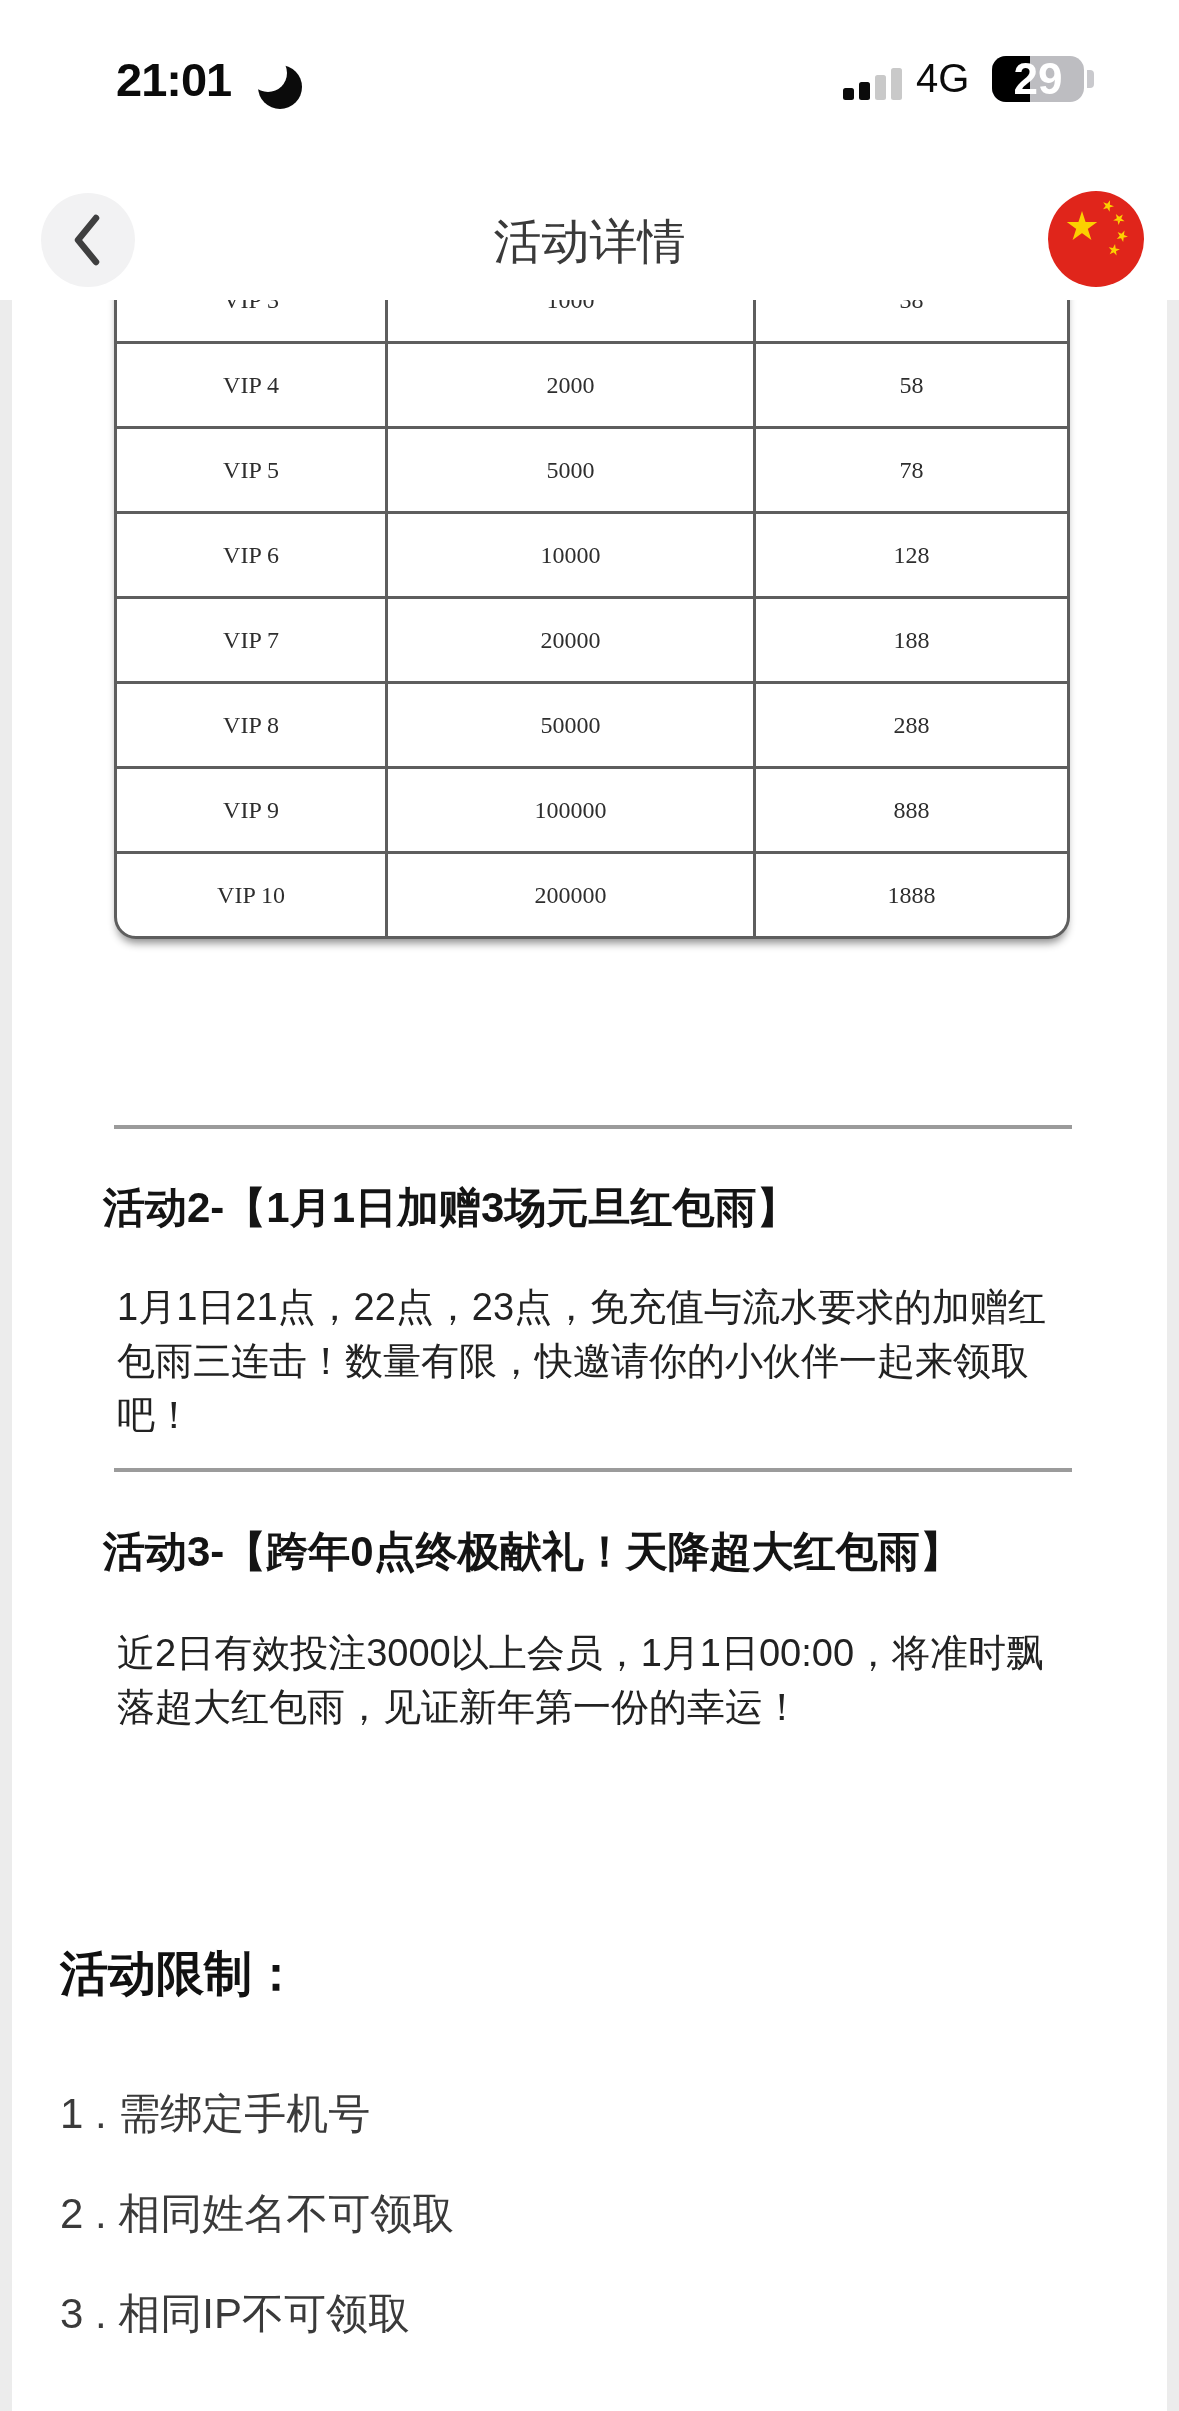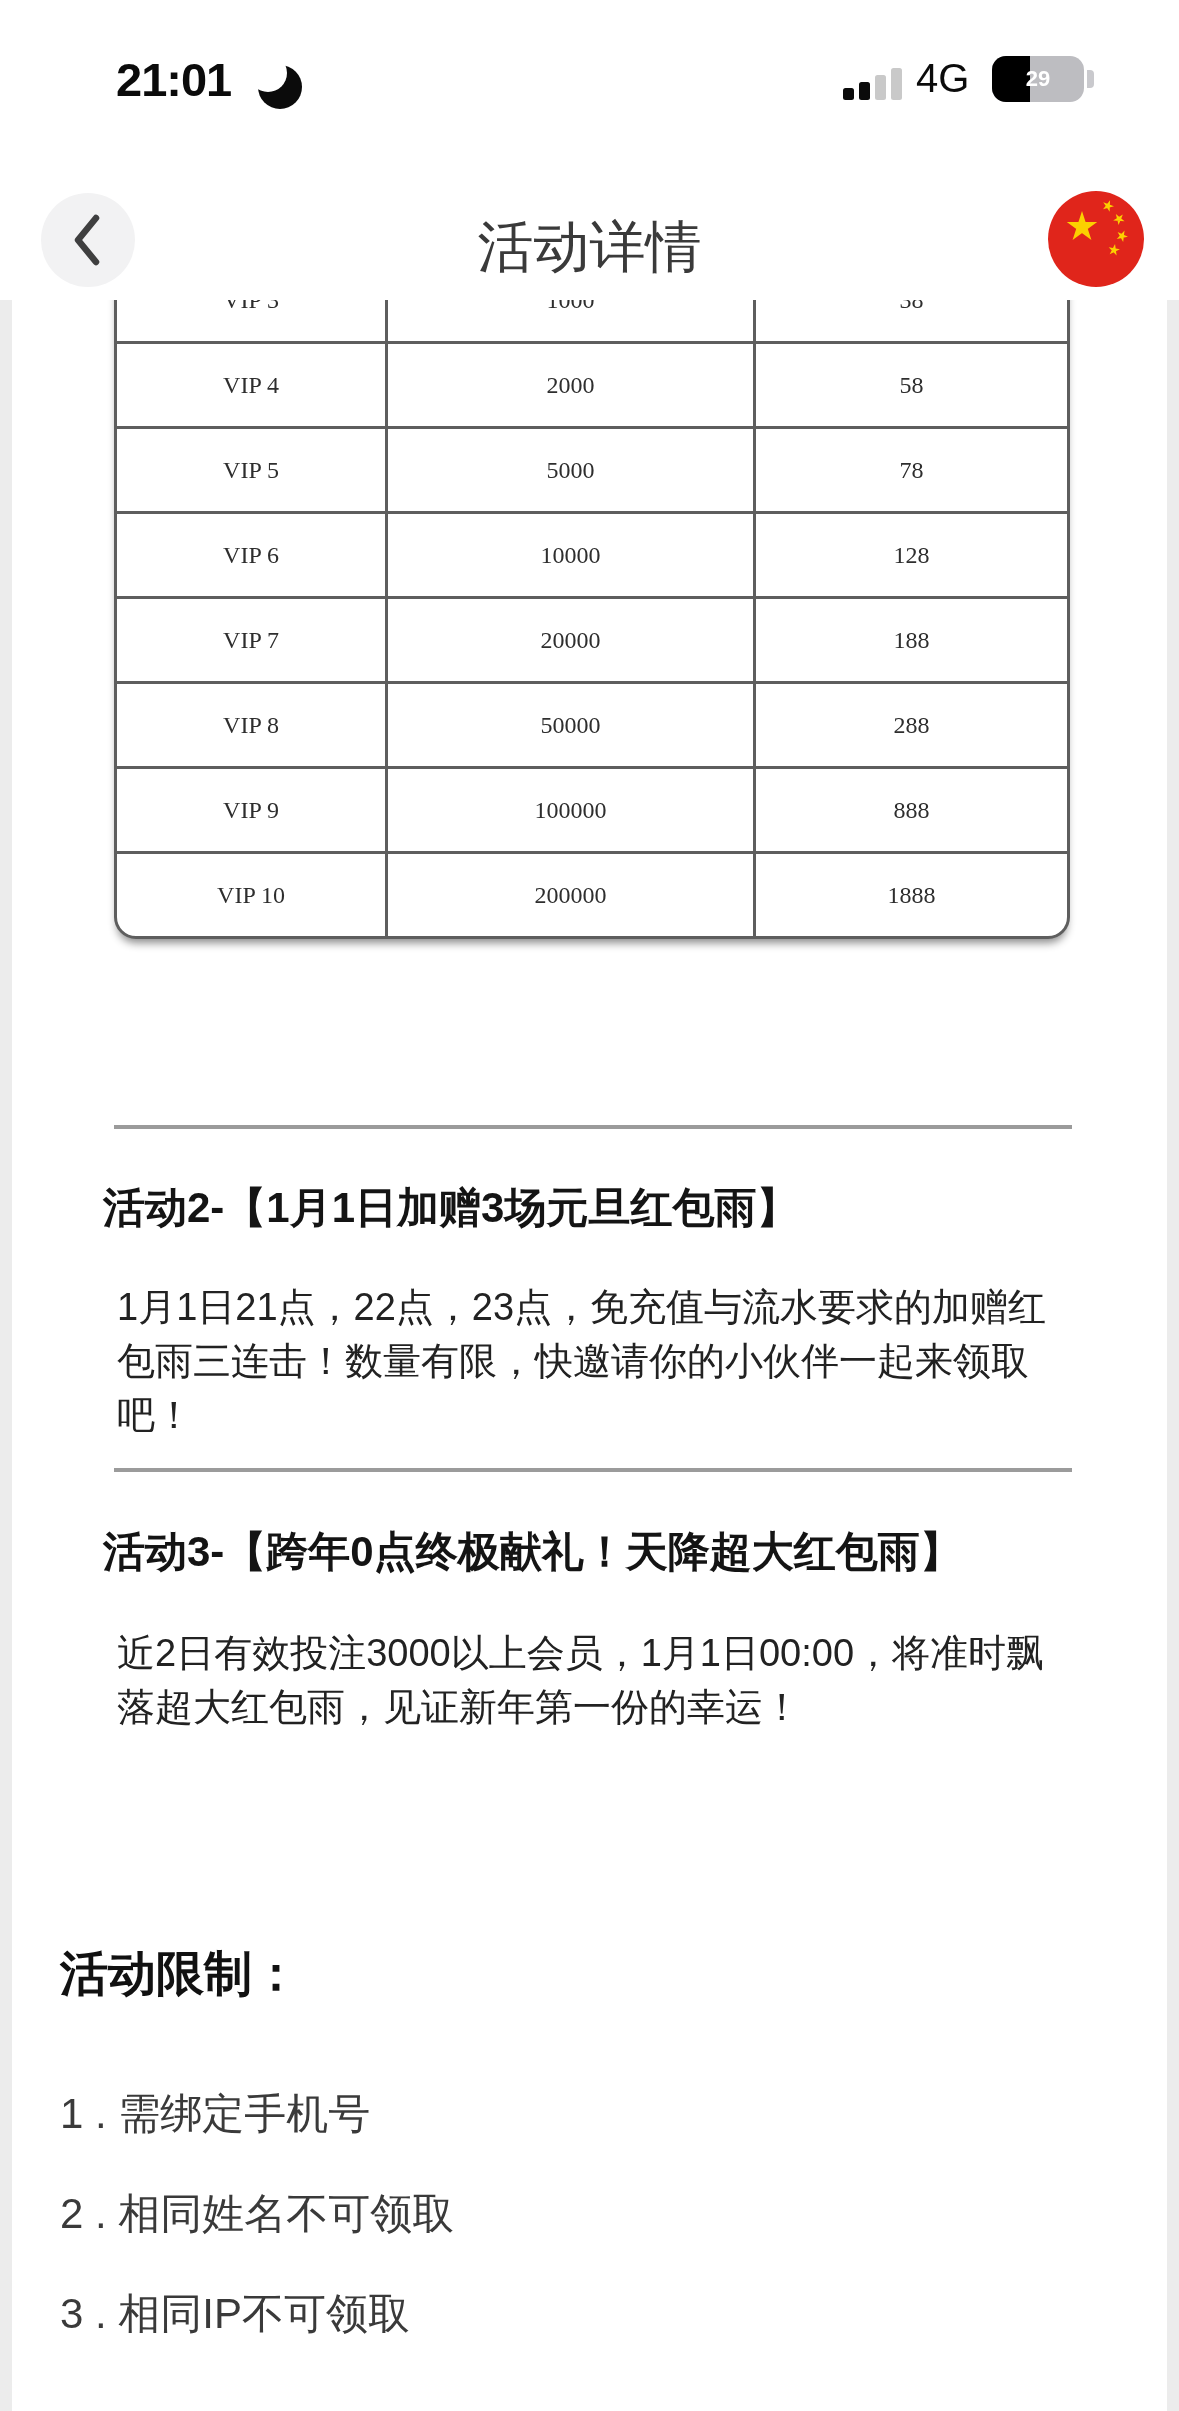--- a/index.html
+++ b/index.html
@@ -11,27 +11,27 @@
   .abs{position:absolute;}
 
   
   .sb-time{left:116px;top:52px;font-size:47px;font-weight:700;color:#0b0b0b;letter-spacing:-1px;}
   .sb-moon{left:252px;top:58px;width:54px;height:54px;}
   .sb-signal{left:843px;top:60px;width:62px;height:40px;}
   .sb-net{left:916px;top:56px;font-size:40px;color:#0b0b0b;}
   .sb-batt{left:992px;top:56px;width:92px;height:46px;border-radius:14px;background:#bdbdc1;overflow:hidden;}
   .sb-batt-fill{position:absolute;left:0;top:0;bottom:0;width:38px;background:#000;}
   .sb-batt-txt{position:absolute;left:0;top:0;width:100%;height:100%;display:flex;align-items:center;justify-content:center;
-    color:#fff;font-size:22px;font-weight:600;}
+    color:#fff;font-size:44px;font-weight:600;}
   .sb-batt-cap{left:1087px;top:70px;width:7px;height:18px;background:#c9c9cd;border-radius:0 4px 4px 0;}
 
   
   .hdr-back{left:41px;top:193px;width:94px;height:94px;border-radius:50%;background:#f2f2f3;
     display:flex;align-items:center;justify-content:center;cursor:pointer;}
-  .hdr-title{left:0;top:210px;width:1179px;text-align:center;font-size:56px;color:#3a3a3a;}
+  .hdr-title{left:0;top:210px;width:1179px;text-align:center;font-size:48px;color:#3a3a3a;}
   .hdr-flag{left:1048px;top:191px;width:96px;height:96px;cursor:pointer;}
   .hdr-mask{left:0;top:0;width:1179px;height:300px;background:#ffffff;z-index:5;}
   .hdr-item{z-index:6;}
 
   
   .content{left:0;top:300px;width:1179px;height:2111px;background:#ffffff;overflow:hidden;z-index:1;}
   .gutter{position:absolute;top:0;bottom:0;width:12px;background:#ececec;}
   .gutter.l{left:0;}
   .gutter.r{right:0;}
 

